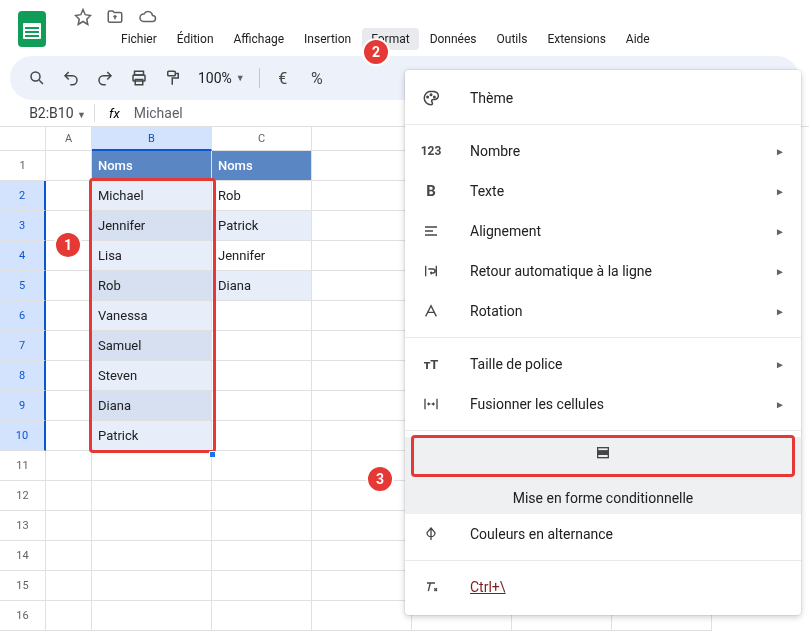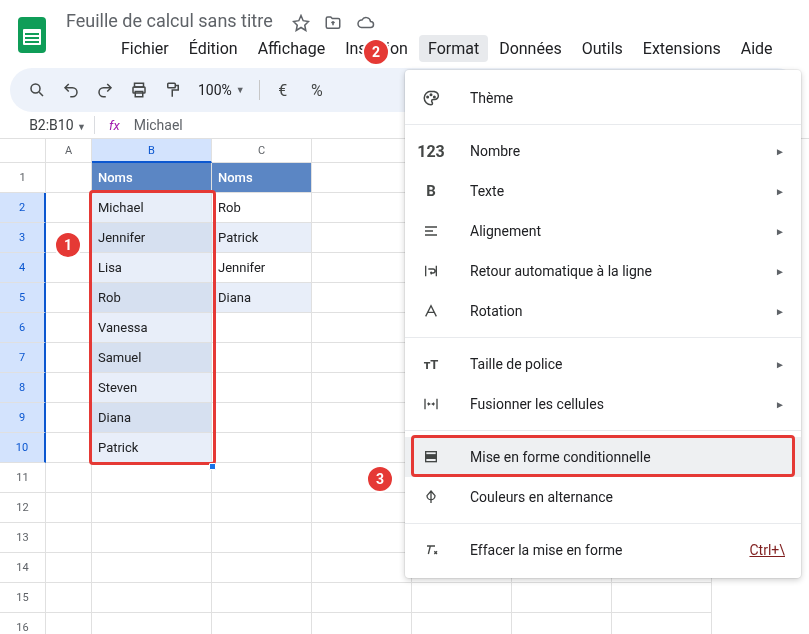--- a/index.html
+++ b/index.html
@@ -8,32 +8,32 @@
   .header { padding: 8px 12px 0; }
   .title-row { display: flex; align-items: center; gap: 10px; }
   .logo { width: 40px; height: 40px; display: flex; align-items: center; justify-content: center; }
   .logo-box { width: 28px; height: 36px; background: #0f9d58; border-radius: 4px; position: relative; }
   .logo-box::after { content: ""; position: absolute; left: 5px; right: 5px; top: 12px; height: 12px; background: repeating-linear-gradient(#fff 0 2px, transparent 2px 4px); border: 2px solid #fff; border-radius: 1px; }
   .title-block { flex: 1; }
   .doc-title { font-size: 18px; color: #5f6368; padding: 2px 4px; display: inline-block; }
   .title-icons { display: inline-flex; gap: 14px; align-items: center; margin-left: 12px; vertical-align: middle; }
   .title-icons span { color: #5f6368; cursor: pointer; }
   .menubar { display: flex; gap: 2px; margin-top: 2px; margin-left: 50px; position: relative; }
-  .menu-item { padding: 4px 9px; border-radius: 4px; cursor: pointer; font-size: 16px; color: #202124; }
+  .menu-item { padding: 4px 9px; border-radius: 4px; cursor: pointer; font-size: 12px; color: #202124; }
   .menu-item.active { background: #e8eaed; }
   
   .toolbar { display: flex; align-items: center; gap: 4px; padding: 6px 12px; margin: 6px 10px 0; background: #edf2fa; border-radius: 24px; height: 44px; }
   .tb-btn { width: 30px; height: 30px; display: flex; align-items: center; justify-content: center; color: #444746; cursor: pointer; border-radius: 4px; font-size: 16px; }
   .tb-sep { width: 1px; height: 20px; background: #c7c7c7; margin: 0 4px; }
   .zoom { display: flex; align-items: center; gap: 4px; padding: 0 6px; color: #202124; text-align: right; }
   .dropdown-caret { font-size: 9px; color: #5f6368; }
   
   .namebox-row { display: flex; align-items: center; border-bottom: 1px solid #e0e0e0; padding: 4px 0 4px 10px; gap: 8px; }
   .namebox { width: 76px; color: #3c4043; font-size: 14px; padding-left: 4px; text-align: right;}
-  .fx-icon { font-style: italic; color: #a21caf; font-size: 13px; padding: 0 6px; }
+  .fx-icon { font-style: italic; color: #000000; font-size: 13px; padding: 0 6px; }
   .formula-text { color: #5f6368; font-size: 14px; }
   
   .grid { position: relative; }
   .col-headers { display: flex; }
   .corner { width: 46px; height: 24px; background: #fff; border-right: 1px solid #e0e0e0; border-bottom: 1px solid #e0e0e0; }
   .col-h { height: 24px; display: flex; align-items: center; justify-content: center; border-right: 1px solid #e0e0e0; border-bottom: 1px solid #e0e0e0; color: #5f6368; font-size: 11px; background: #fff; }
   .col-h.sel { background: #d3e3fd; color: #0b57d0; border-bottom: 2px solid #0b57d0; }
   .col-A { width: 46px; }
   .col-B { width: 120px; }
   .col-C { width: 100px; }
@@ -46,42 +46,41 @@
   .cell { border-right: 1px solid #e0e0e0; border-bottom: 1px solid #e0e0e0; padding: 0 6px; display: flex; align-items: center; font-size: 13px; background: #fff; }
   .cell.hdr { background: #5b86c4; color: #fff; font-weight: 500; }
   .cell.alt { background: #e8eef9; }
   .cell.sel { background: #e8eef9; }
   .cell.sel.alt { background: #d6e0f0; }
   .red-frame { position: absolute; border: 3px solid #e53935; border-radius: 4px; pointer-events: none; }
   .callout { position: absolute; width: 28px; height: 28px; border-radius: 50%; background: #e53935; color: #fff; display: flex; align-items: center; justify-content: center; font-weight: bold; font-size: 14px; border: 2px solid #fff; z-index: 100; }
   
   .dropdown { position: absolute; top: 70px; left: 405px; width: 396px; background: #fff; border-radius: 4px; box-shadow: 0 2px 6px rgba(0,0,0,0.2), 0 0 0 1px rgba(0,0,0,0.05); padding: 8px 0; z-index: 50; }
   .dd-item { display: flex; align-items: center; padding: 8px 16px; gap: 29px; cursor: pointer; font-size: 14px; color: #202124; min-height: 40px; }
-  .dd-item:hover, .dd-item.hl { background: #eef0f2; }
+  .dd-item:hover, .dd-item.hl { background: #eef0f2; flex-direction: column; }
   .dd-icon { width: 20px; display: flex; justify-content: center; color: #444746; font-size: 15px; }
   .dd-label { flex: 1; }
   .dd-sub { color: #5f6368; font-size: 10px; }
   .dd-short { color: #7f1d1d; font-size: 14px; text-decoration: underline; }
   .dd-sep { height: 1px; background: #e8eaed; margin: 6px 0; }
   
   .sel-handle { position: absolute; width: 7px; height: 7px; background: #1a73e8; border: 1px solid #fff; border-radius: 1px; }
   
   svg { display: block; }
 </style>
 </head>
 <body>
 
 <div class="header">
   <div class="title-row">
     <div class="logo">
         <div class="logo-box"></div>
       </div>
     <div class="title-block">
       <div>
-        <span class="doc-title">Feuille de calcul sans titre</span>
         <span class="title-icons">
           <span>
             <svg width="18" height="18" viewBox="0 0 24 24" fill="none" stroke="#5f6368" stroke-width="2">
                 <path d="M12 2l2.9 6.9L22 10l-5 4.9 1.4 7.1L12 18l-6.4 4 1.4-7.1L2 10l7.1-1.1z"></path>
               </svg>
           </span>
           <span>
             <svg width="18" height="18" viewBox="0 0 24 24" fill="none" stroke="#5f6368" stroke-width="2">
                 <path d="M3 6a2 2 0 0 1 2-2h4l2 2h8a2 2 0 0 1 2 2v9a2 2 0 0 1-2 2H5a2 2 0 0 1-2-2V6z"></path>
                 <path d="M12 10v5m0-5l-2 2m2-2l2 2"></path>
@@ -342,21 +341,21 @@
           <path d="M12 3a9 9 0 1 0 0 18c1 0 2-.8 2-2 0-.6-.3-1-.6-1.4-.3-.4-.6-.9-.6-1.6 0-1.1.9-2 2-2h2a5 5 0 0 0 5-5c0-4.4-4.5-6-10-6z"></path>
           <circle cx="7.5" cy="10.5" r="1"></circle>
           <circle cx="12" cy="7.5" r="1"></circle>
           <circle cx="16.5" cy="10.5" r="1"></circle>
         </svg>
       </span>
     <span class="dd-label">Thème</span>
   </div>
   <div class="dd-sep"></div>
   <div class="dd-item">
-    <span class="dd-icon" style="font-weight:bold;font-size:16px">123</span>
+    <span class="dd-icon" style="font-weight:bold;font-size:12px">123</span>
     <span class="dd-label">Nombre</span>
       <span class="dd-sub">►</span>
   </div>
   <div class="dd-item">
     <span class="dd-icon" style="font-weight:bold;font-size:15px">B</span>
     <span class="dd-label">Texte</span>
       <span class="dd-sub">►</span>
   </div>
   <div class="dd-item">
     <span class="dd-icon">
@@ -423,20 +422,19 @@
       </span>
     <span class="dd-label">Couleurs en alternance</span>
   </div>
   <div class="dd-sep"></div>
   <div class="dd-item">
     <span class="dd-icon">
         <svg width="16" height="16" viewBox="0 0 24 24" fill="none" stroke="#444746" stroke-width="2">
           <path d="M6 6h12M11 6l-3 12M17 14l4 4m0-4l-4 4"></path>
         </svg>
       </span>
-    <span class="dd-label">Effacer la mise en forme</span>
     <span class="dd-short">Ctrl+\</span>
   </div>
 </div>
 
 <div class="callout" style="top:231px; left:54px;">1</div>
 <div class="callout" style="top:38px; left:362px;">2</div>
 <div class="callout" style="top:465px; left:366px;">3</div>
 
 </body></html>

